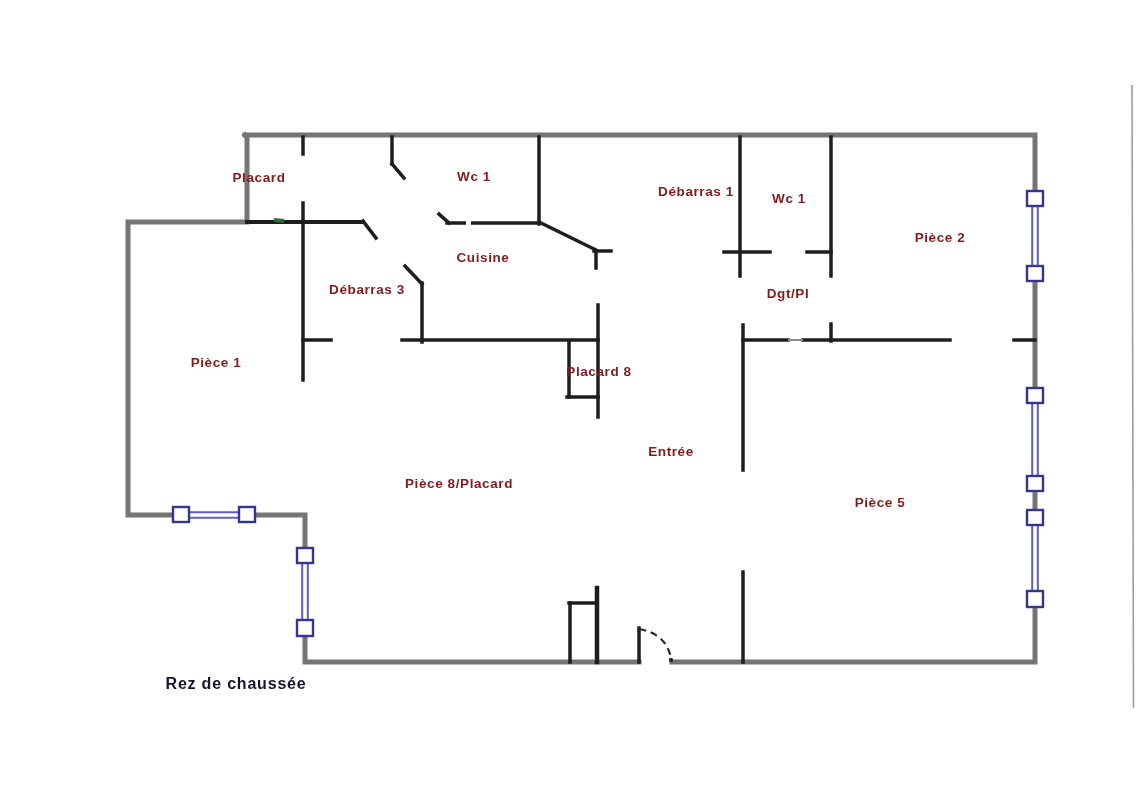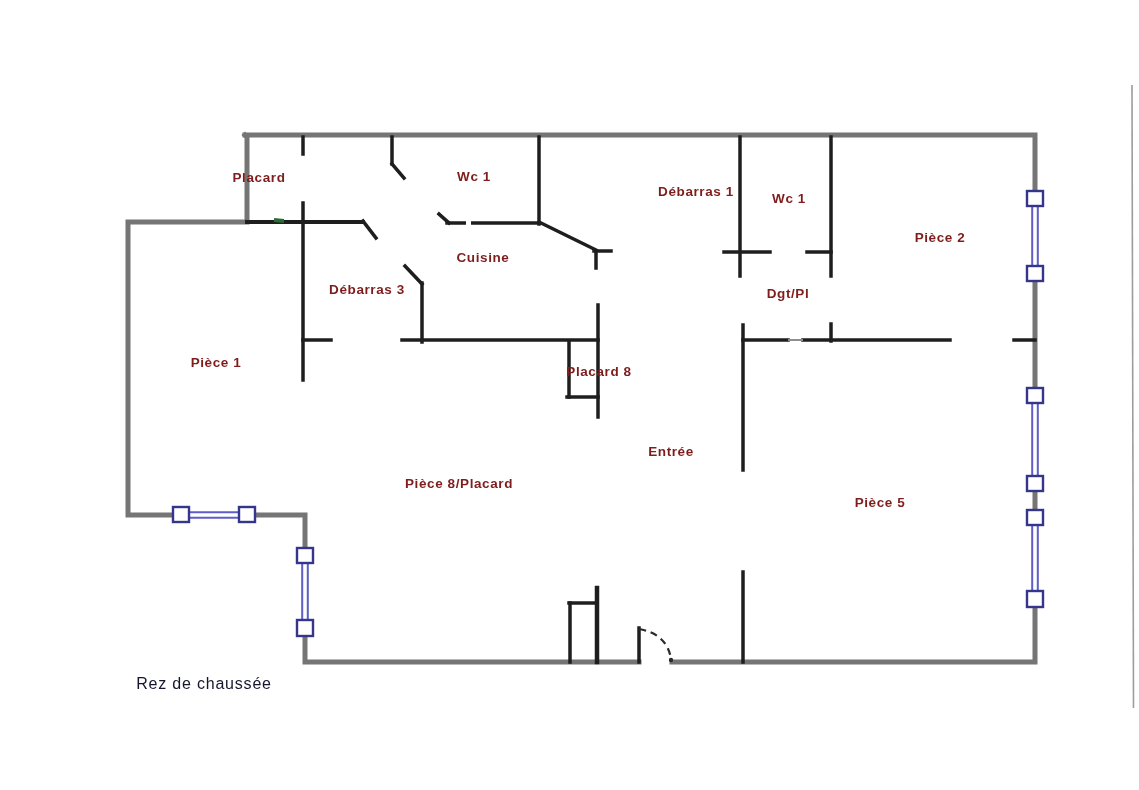--- a/index.html
+++ b/index.html
@@ -8,22 +8,22 @@
     overflow:hidden;font-family:"Liberation Sans",sans-serif;
   }
   #plan-svg{position:absolute;left:0;top:0;}
   .room-label{
     position:absolute;transform:translate(-50%,-50%);
     font-weight:bold;font-size:13.5px;letter-spacing:0.6px;
     color:#7f1d1d;white-space:nowrap;z-index:5;
   }
   .plan-title{
     position:absolute;transform:translate(-50%,-50%);
-    font-weight:normal;font-size:16px;letter-spacing:0.8px;
-    color:#15152e;white-space:nowrap;z-index:5;
+    font-weight:bold;font-size:16px;letter-spacing:0.8px;
+    color:#15152e;white-space:nowrap;z-index:5;margin-left:32px;
   }
 </style>
 </head>
 <body>
 
 <div id="stage">
 
   <svg id="plan-svg" width="1139" height="790" viewBox="0 0 1139 790">
 
     <line x1="1132" y1="85" x2="1133.5" y2="708" stroke="#9c9c9c" stroke-width="1.6"></line>

